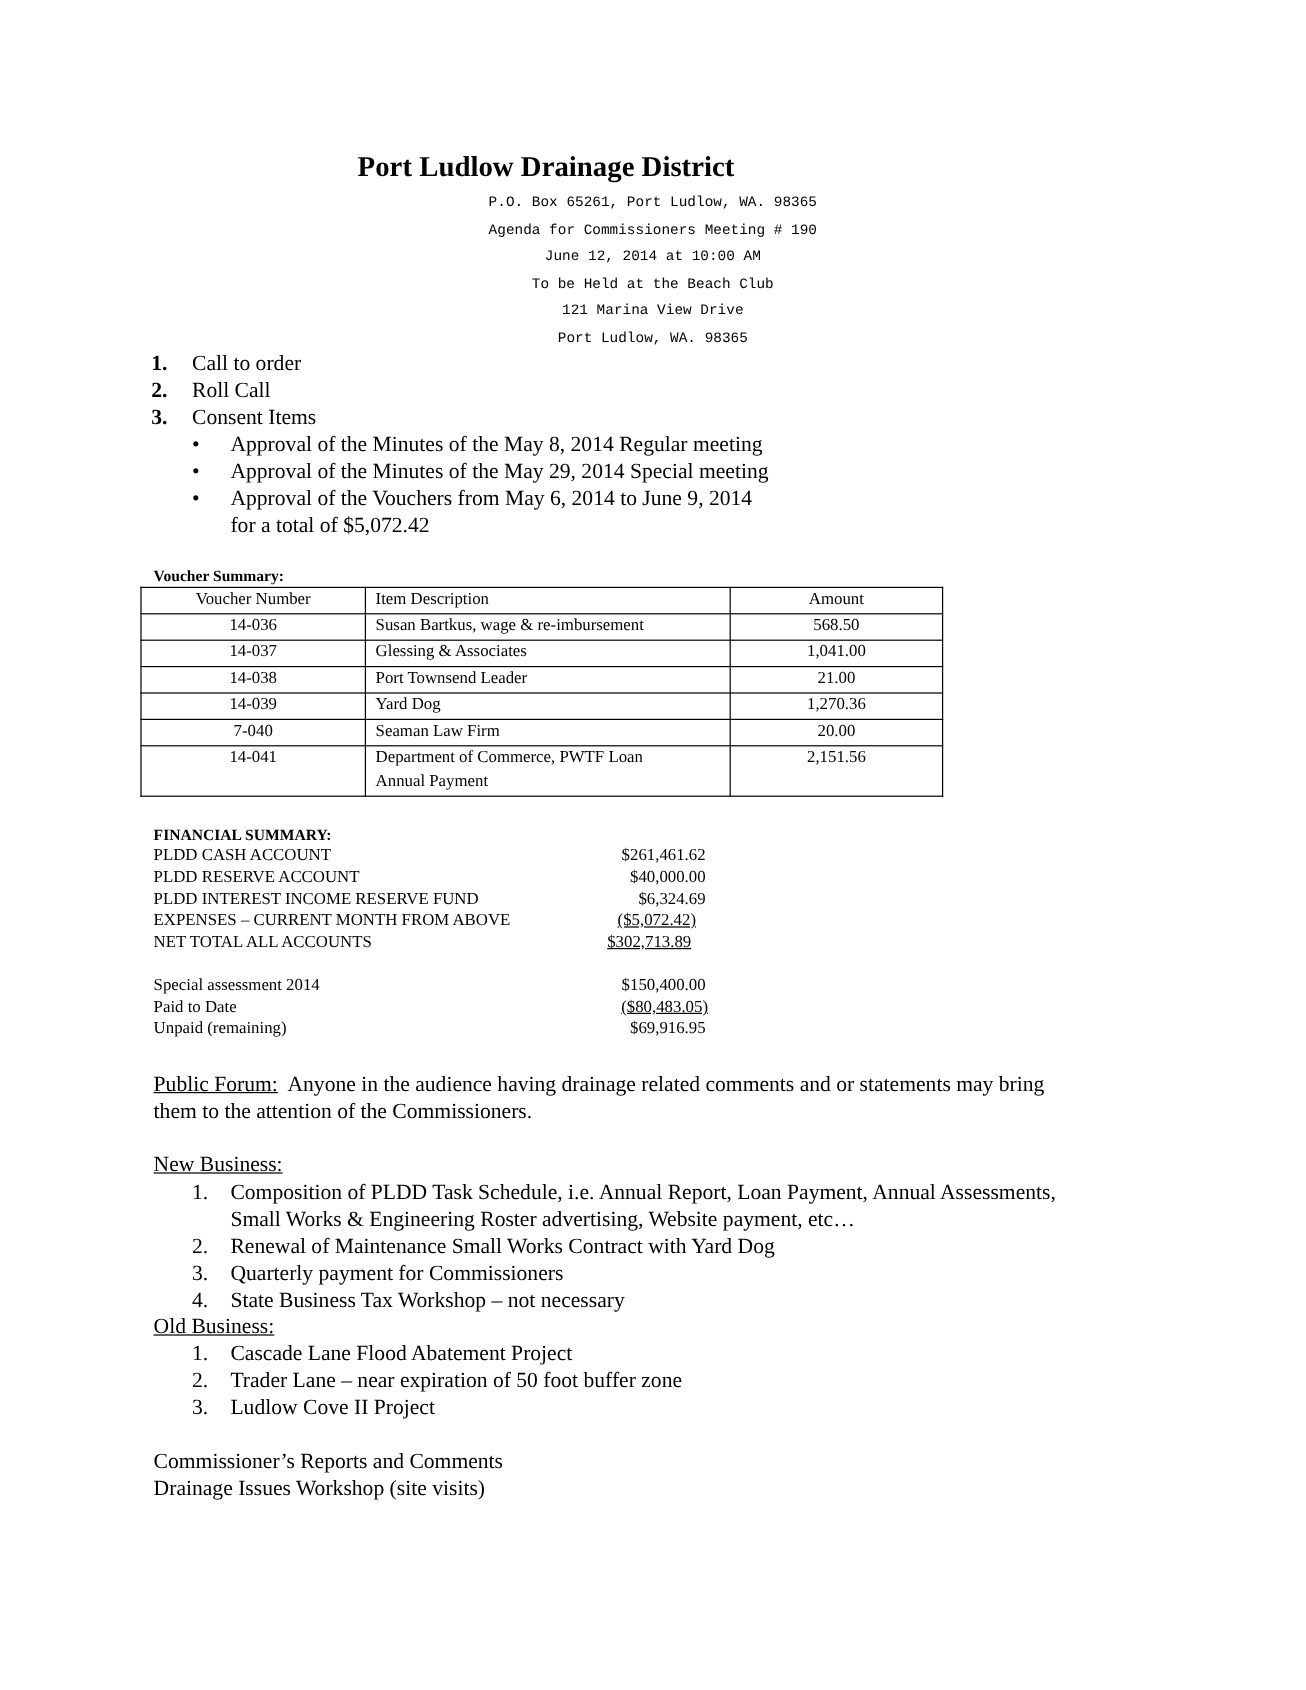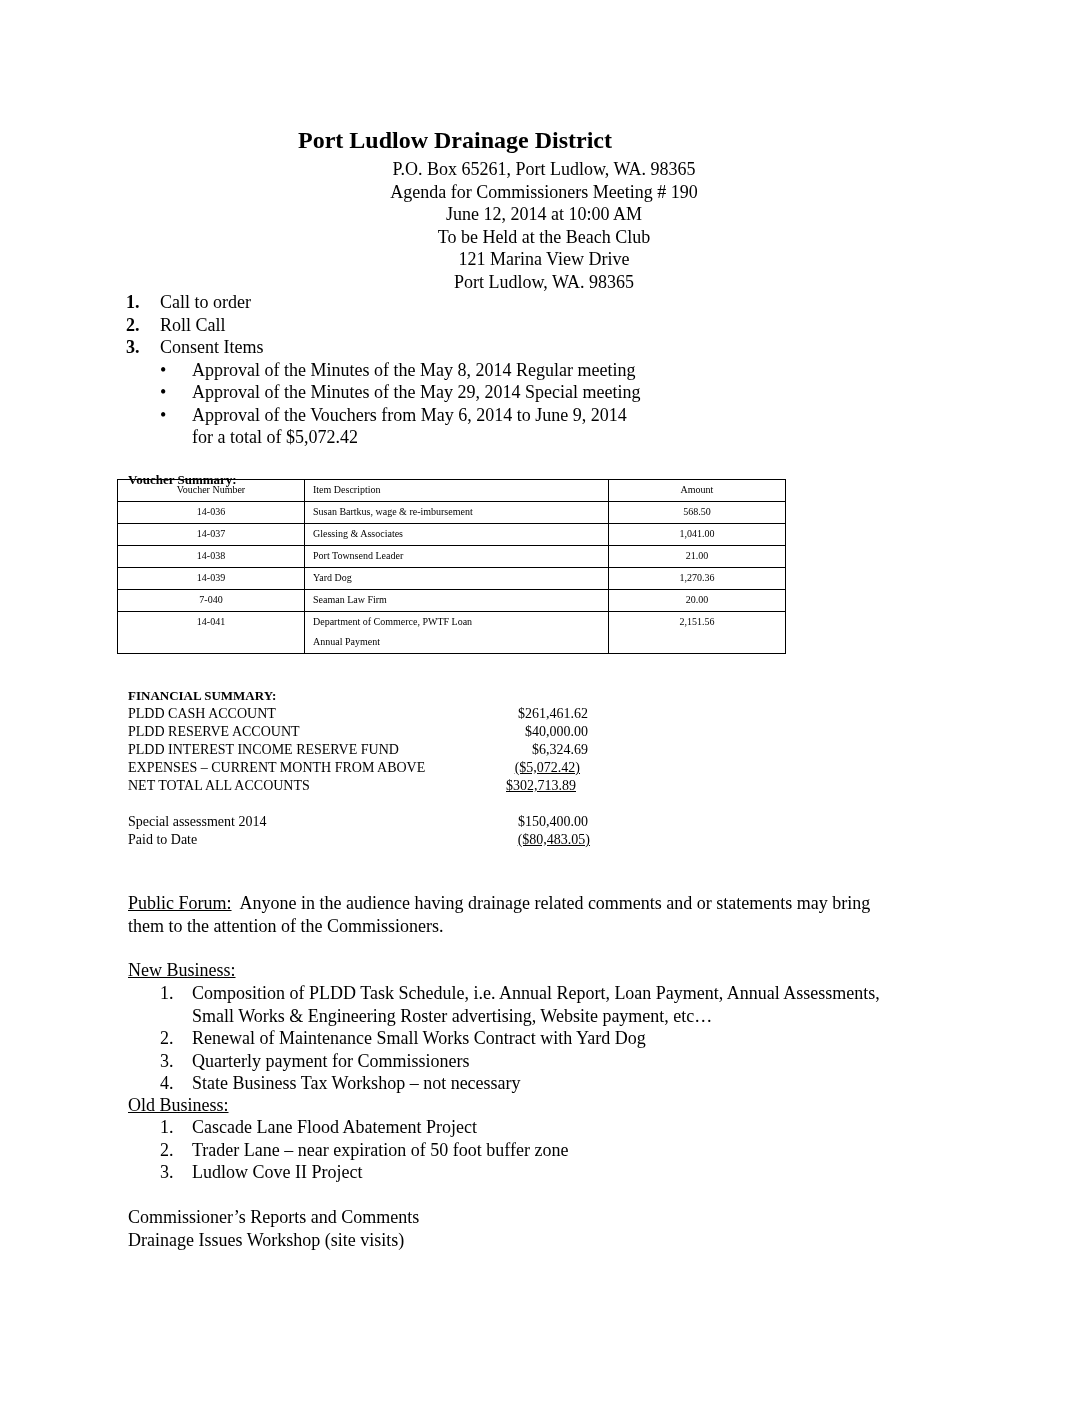--- a/index.html
+++ b/index.html
@@ -1,28 +1,28 @@
 <!DOCTYPE html>
 <html><head>
 <meta charset="utf-8">
 <style>
   html, body { margin: 0; padding: 0; background: #ffffff; }
   body { width: 1088px; height: 1408px; position: relative; overflow: hidden;
          font-family: "Liberation Serif", "DejaVu Serif", serif; color: #000; }
   .abs { position: absolute; }
   .header { position: absolute; left: 0; width: 1088px; text-align: center; }
   .title { top: 127px; font-size: 24px; font-weight: bold; left: 0; width: 910px; text-align:center; }
-  .hline { font-size: 18px; line-height: 22.5px; }
+  .hline { font-size: 12px; line-height: 22.5px; font-family: Liberation Mono, monospace; }
   .agenda { position: absolute; left: 126px; top: 291px; font-size: 18px; }
   .agenda .row { height: 22.5px; line-height: 22.5px; white-space: nowrap; }
   .agenda .num { display: inline-block; width: 34px; font-weight: bold; }
   .bul { padding-left: 34px; }
   .bul .dot { display: inline-block; width: 32px; }
   .vs-label { position: absolute; left: 128px; top: 472px; font-size: 13px; font-weight: bold; }
-  table.vt { position: absolute; left: 117px; top: 479px; border-collapse: collapse; font-size: 10px; }
+  table.vt { position: absolute; left: 117px; top: 489px; border-collapse: collapse; font-size: 14px; }
   table.vt td { border: 1.5px solid #000; padding: 0 8px; height: 21px; line-height: 20px; vertical-align: top; }
   .c1 { width: 170px; text-align: center; }
   .c2 { width: 287px; text-align: left; }
   .c3 { width: 160px; text-align: center; }
   .fin { position: absolute; left: 128px; top: 687px; font-size: 14px; }
   .fin .r { height: 18px; line-height: 18px; white-space: nowrap; position: relative; width: 460px; }
   .fin .lbl { position: absolute; left: 0; }
   .fin .val { position: absolute; right: 0; text-align: right; }
   .bold { font-weight: bold; }
   .u { text-decoration: underline; }
@@ -135,20 +135,24 @@
   </div>
   <div class="r"></div>
   <div class="r" style="font-weight:normal;">
     <span class="lbl">Special assessment 2014</span>
     <span class="val">$150,400.00</span>
   </div>
   <div class="r">
     <span class="lbl">Paid to Date</span>
     <span class="val u" style="right:-2px;">($80,483.05)</span>
   </div>
+  <div class="r">
+    <span class="lbl">Unpaid (remaining)</span>
+    <span class="val">$69,916.95</span>
+  </div>
 </div>
 
 <div class="para" style="top:892px;">
   <div><span class="u">Public Forum:</span><span style="white-space:pre;">  Anyone in the audience having drainage related comments and or statements may bring</span></div>
   <div>them to the attention of the Commissioners.</div>
 </div>
 
 <div class="para u" style="top:959px;">New Business:</div>
 <div class="list" style="top:982px;">
   <div class="it"><span class="n">1.</span><span>Composition of PLDD Task Schedule, i.e. Annual Report, Loan Payment,  Annual Assessments,</span></div>

